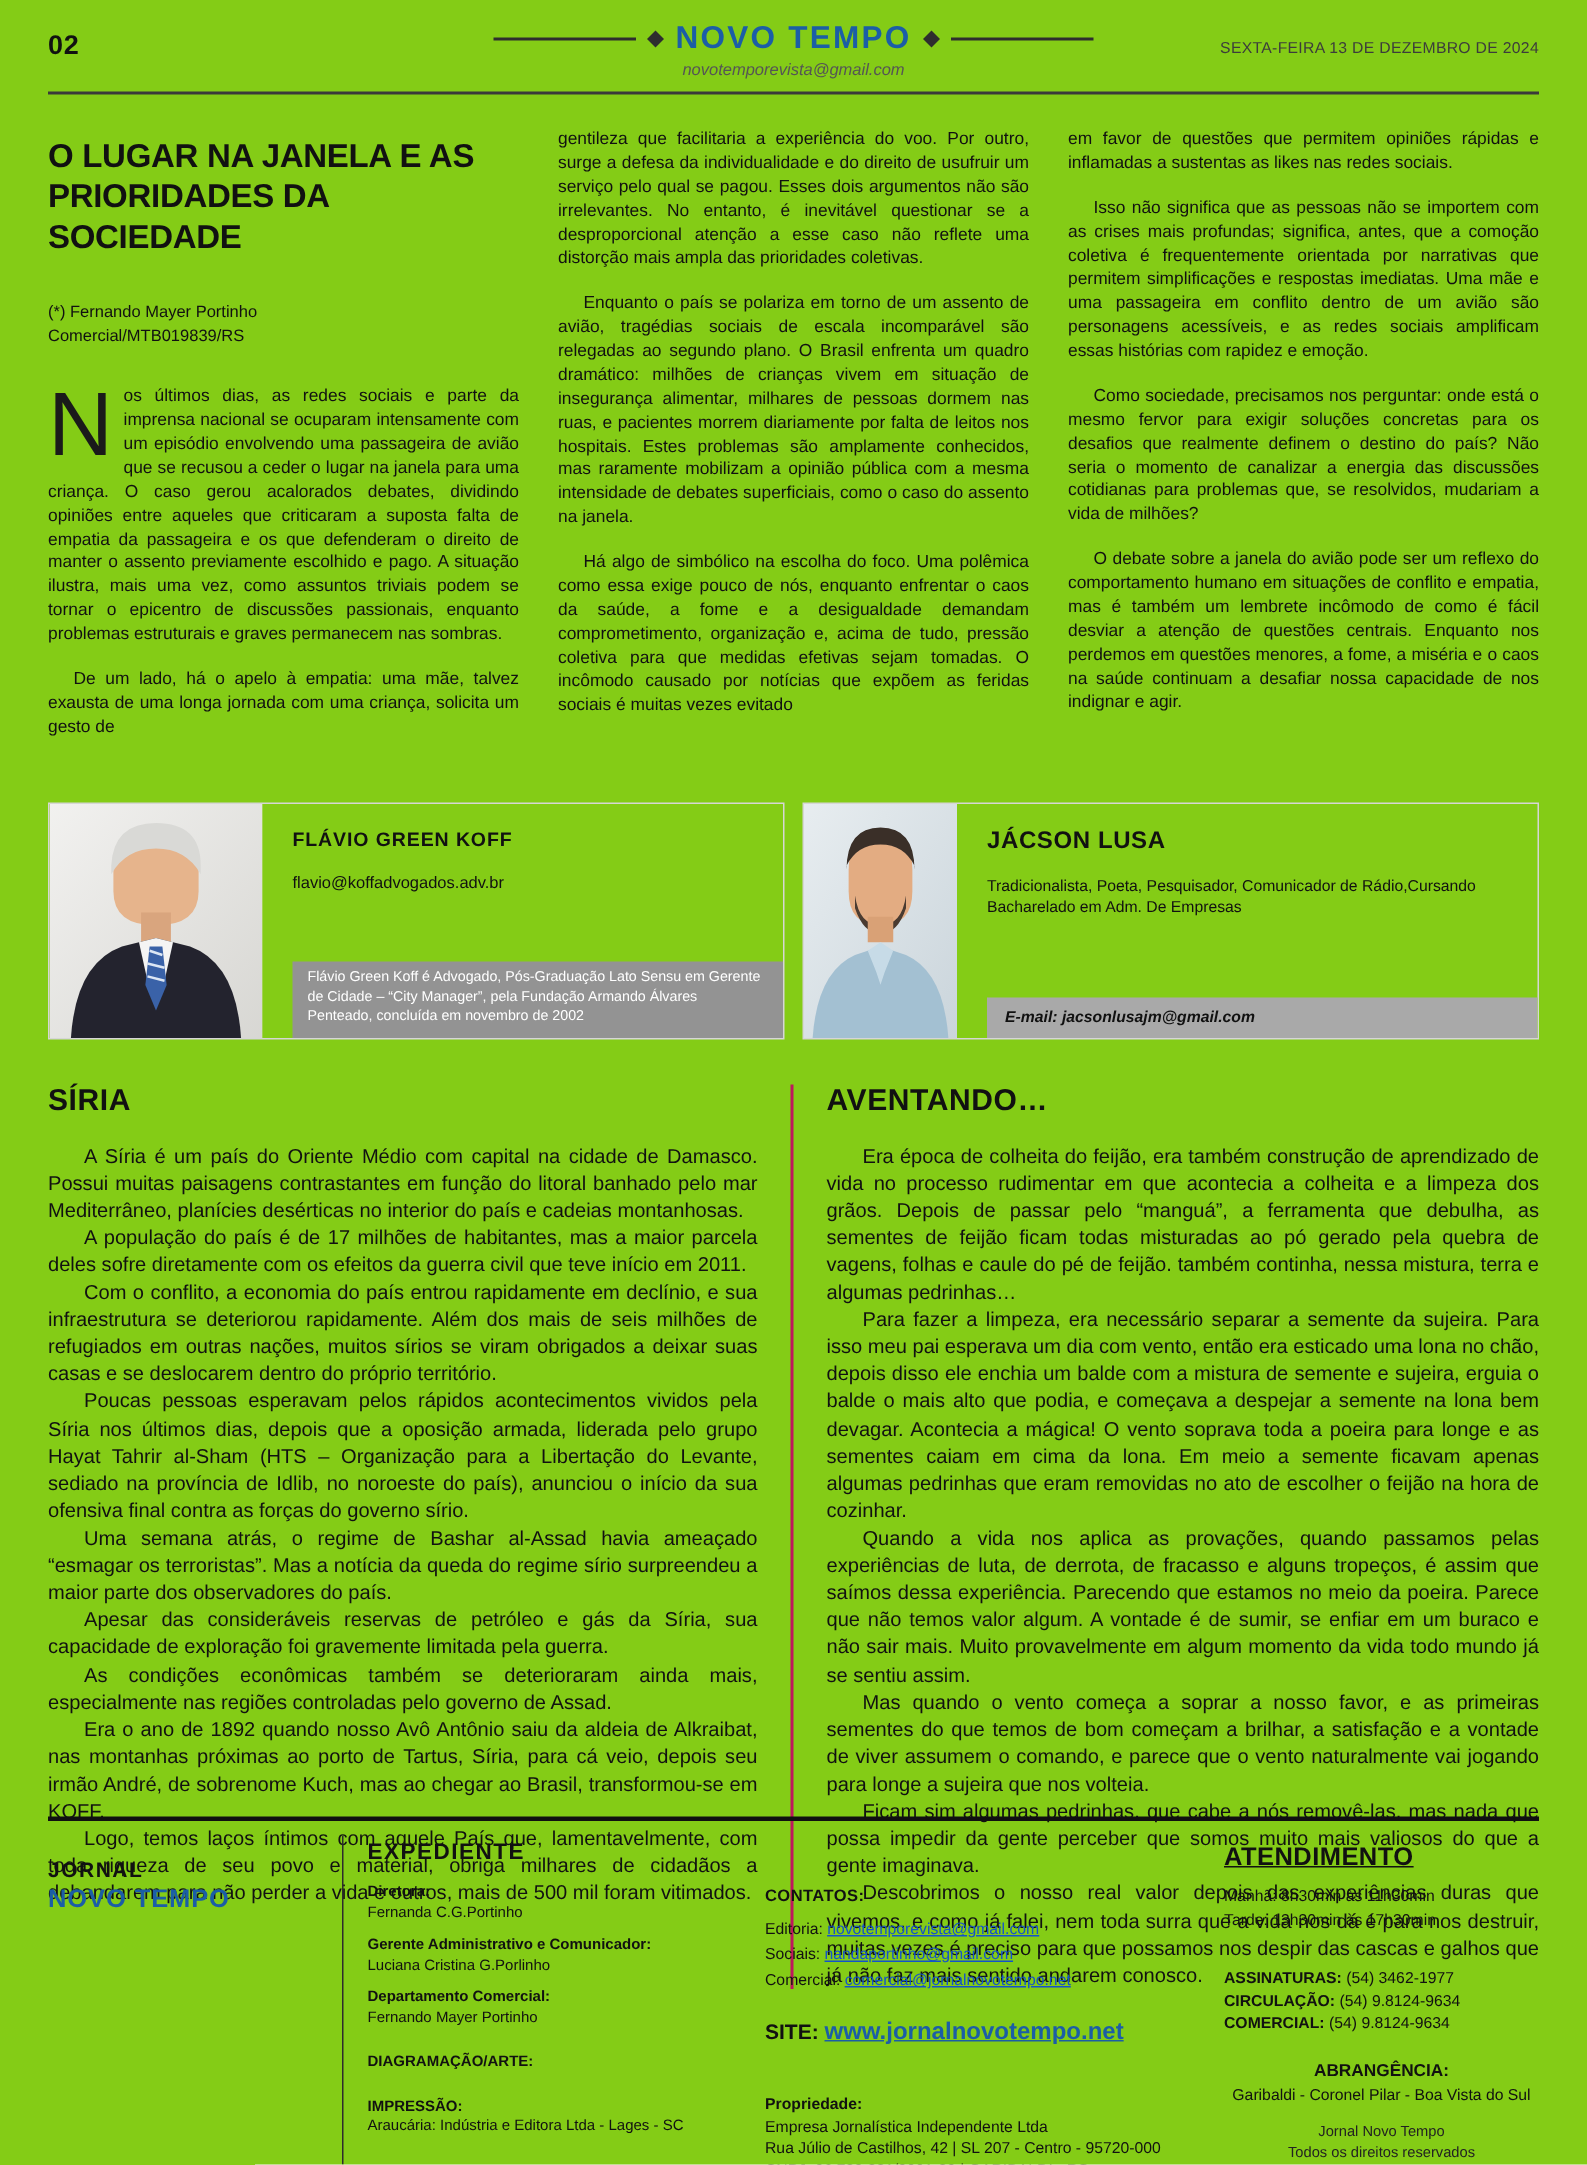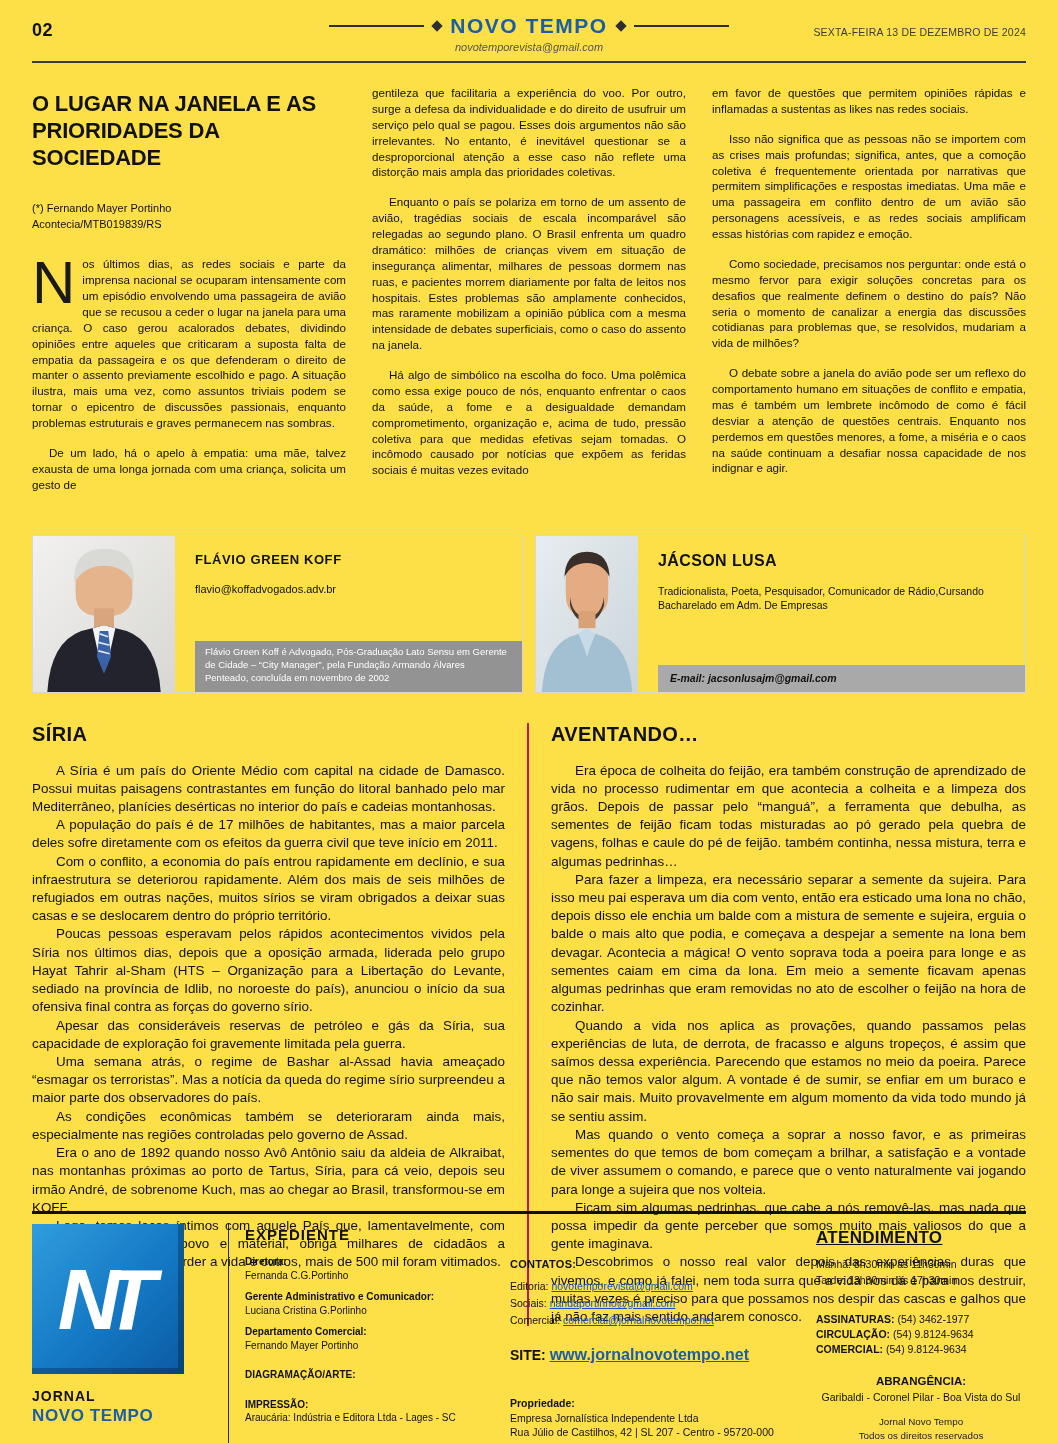--- a/index.html
+++ b/index.html
@@ -1,19 +1,19 @@
 <!DOCTYPE html>
 <html lang="pt"><head>
 <meta charset="utf-8">
 <style>
   * { box-sizing: border-box; }
   html,body { margin:0; padding:0; background:#f2f2f2; }
   body { font-family:"Liberation Sans", sans-serif; color:#111; }
   .page {
-    width:1058px; height:1443px; margin:0 auto; background:#fde047;
+    width:1058px; height:1443px; margin:0 auto; background:#84cc16;
     position:relative; padding:10px 32px 0; overflow:hidden;
   }
 
   
   .header { position:relative; padding-bottom:8px; border-bottom:2px solid #3a3a3a; }
   .page-number { position:absolute; left:0; top:10px; font-weight:bold; font-size:18px; letter-spacing:0.5px; }
   .date { position:absolute; right:0; top:16px; font-size:10.5px; color:#3c3c3c; letter-spacing:0.2px; }
   .masthead-center { text-align:center; padding-top:4px; }
   .masthead-row { display:flex; align-items:center; justify-content:center; gap:9px; }
   .mast-rule { width:95px; height:2px; background:#2e2e2e; }
@@ -113,21 +113,21 @@
       </div>
       <div class="masthead-email">novotemporevista@gmail.com</div>
     </div>
   </div>
 
   <div class="main-article">
     <div class="acol">
       <h1 class="headline">O LUGAR NA JANELA E AS PRIORIDADES DA SOCIEDADE</h1>
       <div class="byline">
         <span>(*) Fernando Mayer Portinho</span><br>
-        <span>Acontecia/MTB019839/RS</span>
+        <span>Comercial/MTB019839/RS</span>
       </div>
       <p><span class="dropcap">N</span><span>os últimos dias, as redes sociais e parte da imprensa nacional se ocuparam intensamente com um episódio envolvendo uma passageira de avião que se recusou a ceder o lugar na janela para uma criança. O caso gerou acalorados debates, dividindo opiniões entre aqueles que criticaram a suposta falta de empatia da passageira e os que defenderam o direito de manter o assento previamente escolhido e pago. A situação ilustra, mais uma vez, como assuntos triviais podem se tornar o epicentro de discussões passionais, enquanto problemas estruturais e graves permanecem nas sombras.</span></p>
       <p class="ind">De um lado, há o apelo à empatia: uma mãe, talvez exausta de uma longa jornada com uma criança, solicita um gesto de</p>
     </div>
     <div class="acol">
       <p>gentileza que facilitaria a experiência do voo. Por outro, surge a defesa da individualidade e do direito de usufruir um serviço pelo qual se pagou. Esses dois argumentos não são irrelevantes. No entanto, é inevitável questionar se a desproporcional atenção a esse caso não reflete uma distorção mais ampla das prioridades coletivas.</p>
       <p class="ind">Enquanto o país se polariza em torno de um assento de avião, tragédias sociais de escala incomparável são relegadas ao segundo plano. O Brasil enfrenta um quadro dramático: milhões de crianças vivem em situação de insegurança alimentar, milhares de pessoas dormem nas ruas, e pacientes morrem diariamente por falta de leitos nos hospitais. Estes problemas são amplamente conhecidos, mas raramente mobilizam a opinião pública com a mesma intensidade de debates superficiais, como o caso do assento na janela.</p>
       <p class="ind">Há algo de simbólico na escolha do foco. Uma polêmica como essa exige pouco de nós, enquanto enfrentar o caos da saúde, a fome e a desigualdade demandam comprometimento, organização e, acima de tudo, pressão coletiva para que medidas efetivas sejam tomadas. O incômodo causado por notícias que expõem as feridas sociais é muitas vezes evitado</p>
     </div>
     <div class="acol">
@@ -194,43 +194,40 @@
     </div>
   </div>
 
   <div class="articles">
     <div class="article article-left">
       <h2 class="article-title">SÍRIA</h2>
       <p>A Síria é um país do Oriente Médio com capital na cidade de Damasco. Possui muitas paisagens contrastantes em função do litoral banhado pelo mar Mediterrâneo, planícies desérticas no interior do país e cadeias montanhosas.</p>
       <p>A população do país é de 17 milhões de habitantes, mas a maior parcela deles sofre diretamente com os efeitos da guerra civil que teve início em 2011.</p>
       <p>Com o conflito, a economia do país entrou rapidamente em declínio, e sua infraestrutura se deteriorou rapidamente. Além dos mais de seis milhões de refugiados em outras nações, muitos sírios se viram obrigados a deixar suas casas e se deslocarem dentro do próprio território.</p>
       <p>Poucas pessoas esperavam pelos rápidos acontecimentos vividos pela Síria nos últimos dias, depois que a oposição armada, liderada pelo grupo Hayat Tahrir al-Sham (HTS – Organização para a Libertação do Levante, sediado na província de Idlib, no noroeste do país), anunciou o início da sua ofensiva final contra as forças do governo sírio.</p>
+      <p>Uma semana atrás, o regime de Bashar al-Assad havia ameaçado “esmagar os terroristas”. Mas a notícia da queda do regime sírio surpreendeu a maior parte dos observadores do país.</p>
       <p>Apesar das consideráveis reservas de petróleo e gás da Síria, sua capacidade de exploração foi gravemente limitada pela guerra.</p>
-      <p>Uma semana atrás, o regime de Bashar al-Assad havia ameaçado “esmagar os terroristas”. Mas a notícia da queda do regime sírio surpreendeu a maior parte dos observadores do país.</p>
       <p>As condições econômicas também se deterioraram ainda mais, especialmente nas regiões controladas pelo governo de Assad.</p>
       <p>Era o ano de 1892 quando nosso Avô Antônio saiu da aldeia de Alkraibat, nas montanhas próximas ao porto de Tartus, Síria, para cá veio, depois seu irmão André, de sobrenome Kuch, mas ao chegar ao Brasil, transformou-se em KOFF.</p>
       <p>Logo, temos laços íntimos com aquele País que, lamentavelmente, com toda riqueza de seu povo e material, obriga milhares de cidadãos a debandarem para não perder a vida e outros, mais de 500 mil foram vitimados.</p>
     </div>
     <div class="article article-right">
       <h2 class="article-title">AVENTANDO…</h2>
       <p>Era época de colheita do feijão, era também construção de aprendizado de vida no processo rudimentar em que acontecia a colheita e a limpeza dos grãos.  Depois de passar pelo “manguá”, a ferramenta que debulha, as sementes de feijão ficam todas misturadas ao pó gerado pela quebra de vagens, folhas e caule do pé de feijão. também continha, nessa mistura, terra e algumas pedrinhas…</p>
       <p>Para fazer a limpeza, era necessário separar a semente da sujeira. Para isso meu pai esperava um dia com vento, então era esticado uma lona no chão, depois disso ele enchia um balde com a mistura de semente e sujeira, erguia o balde o mais alto que podia, e começava a despejar a semente na lona bem devagar. Acontecia a mágica! O vento soprava toda a poeira para longe e as sementes caiam em cima da lona. Em meio a semente ficavam apenas algumas pedrinhas que eram removidas no ato de escolher o feijão na hora de cozinhar.</p>
       <p>Quando a vida nos aplica as provações, quando passamos pelas experiências de luta, de derrota, de fracasso e alguns tropeços, é assim que saímos dessa experiência. Parecendo que estamos no meio da poeira. Parece que não temos valor algum. A vontade é de sumir, se enfiar em um buraco e não sair mais. Muito provavelmente em algum momento da vida todo mundo já se sentiu assim.</p>
       <p>Mas quando o vento começa a soprar a nosso favor, e as primeiras sementes do que temos de bom começam a brilhar, a satisfação e a vontade de viver assumem o comando, e parece que o vento naturalmente vai jogando para longe a sujeira que nos volteia.</p>
       <p>Ficam sim algumas pedrinhas, que cabe a nós removê-las, mas nada que possa impedir da gente perceber que somos muito mais valiosos do que a gente imaginava.</p>
       <p>Descobrimos o nosso real valor depois das experiências duras que vivemos, e como já falei, nem toda surra que a vida nos dá é para nos destruir, muitas vezes é preciso para que possamos nos despir das cascas e galhos que já não faz mais sentido andarem conosco.</p>
     </div>
   </div>
 
   <div class="footer">
 
     <div class="footer-logo-col">
-      <div class="nt-logo">
-        <span class="nt-letters">NT</span>
-      </div>
       <div class="jornal-label">JORNAL</div>
       <div class="novotempo-label">NOVO TEMPO</div>
     </div>
 
     <div class="footer-staff-col">
       <div class="expediente-title">EXPEDIENTE</div>
       <div class="staff-item">
         <span class="staff-label">Diretora:</span>
         <span class="staff-value">Fernanda C.G.Portinho</span>
       </div>

